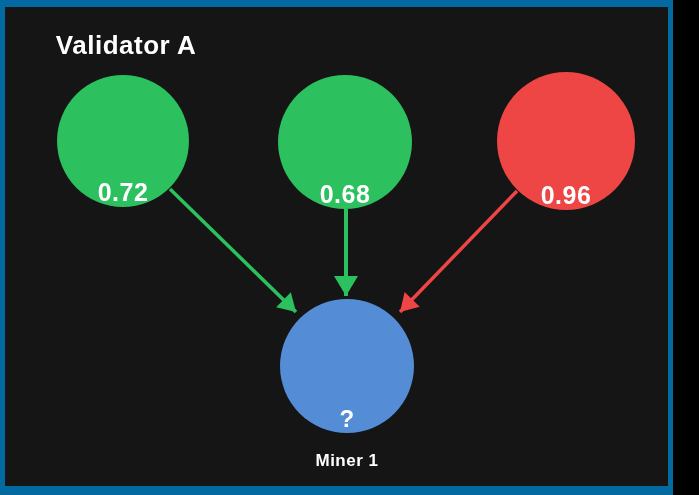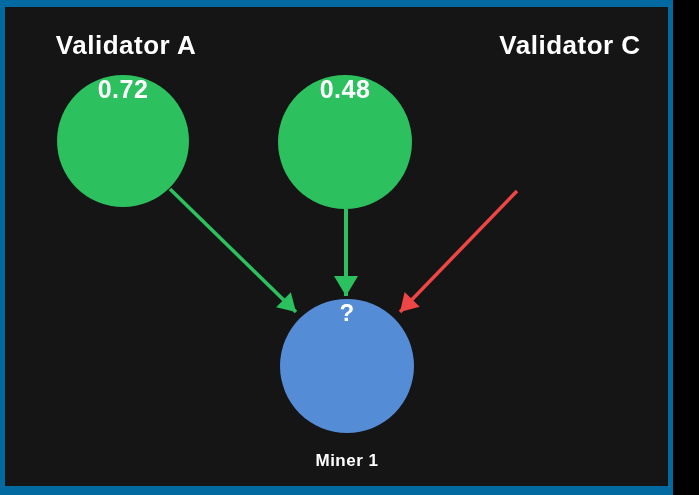--- a/index.html
+++ b/index.html
@@ -28,21 +28,21 @@
     text-align: center;
     color: #ffffff;
     font-weight: bold;
     font-size: 26px;
     letter-spacing: 0.5px;
   }
   .node-circle {
     position: absolute;
     border-radius: 50%;
     display: flex;
-    align-items: flex-start;
+    align-items: flex-end;
     justify-content: center;
     color: #ffffff;
     font-weight: bold;
   }
   .node-score { font-size: 25px; letter-spacing: 0.5px; }
   .miner-score { font-size: 24px; }
   .circle-a { left: 57px;  top: 75px;  width: 132px; height: 132px; }
   .circle-b { left: 278px; top: 75px;  width: 134px; height: 134px; }
   .circle-c { left: 497px; top: 72px;  width: 138px; height: 138px; }
   .circle-m { left: 280px; top: 299px; width: 134px; height: 134px; }
@@ -65,26 +65,28 @@
       <marker id="head-red" markerWidth="6" markerHeight="7" refX="5" refY="3" orient="auto" overflow="visible">
         <path d="M0,0 L5,3 L0,6 Z" fill="#ee4545"></path>
       </marker>
     </defs>
     <line x1="170" y1="189" x2="296" y2="312" stroke-width="3.5" marker-end="url(#head-green)" stroke="#2cc05e"></line>
     <line x1="346" y1="209" x2="346" y2="296" stroke-width="4" marker-end="url(#head-green)" stroke="#2cc05e"></line>
     <line x1="517" y1="191" x2="400" y2="312" stroke-width="3.5" marker-end="url(#head-red)" stroke="#ee4545"></line>
   </svg>
 
   <div class="node-label label-a">Validator A</div>
-  <div class="node-label label-c">Validator C</div>
 
   <div class="node-circle circle-a" style="background-color: rgb(44, 192, 94);">
     <span class="node-score">0.72</span>
   </div>
   <div class="node-circle circle-b" style="background-color: rgb(44, 192, 94);">
-    <span class="node-score">0.48</span>
+    <span class="node-score">0.68</span>
+  </div>
+  <div class="node-circle circle-c" style="background-color: rgb(238, 69, 69);">
+    <span class="node-score">0.96</span>
   </div>
 
   <div class="node-circle circle-m" style="background-color: rgb(84, 140, 214);">
     <span class="node-score miner-score">?</span>
   </div>
   <div class="node-label label-m">Miner 1</div>
 </div>
 
 </body></html>

